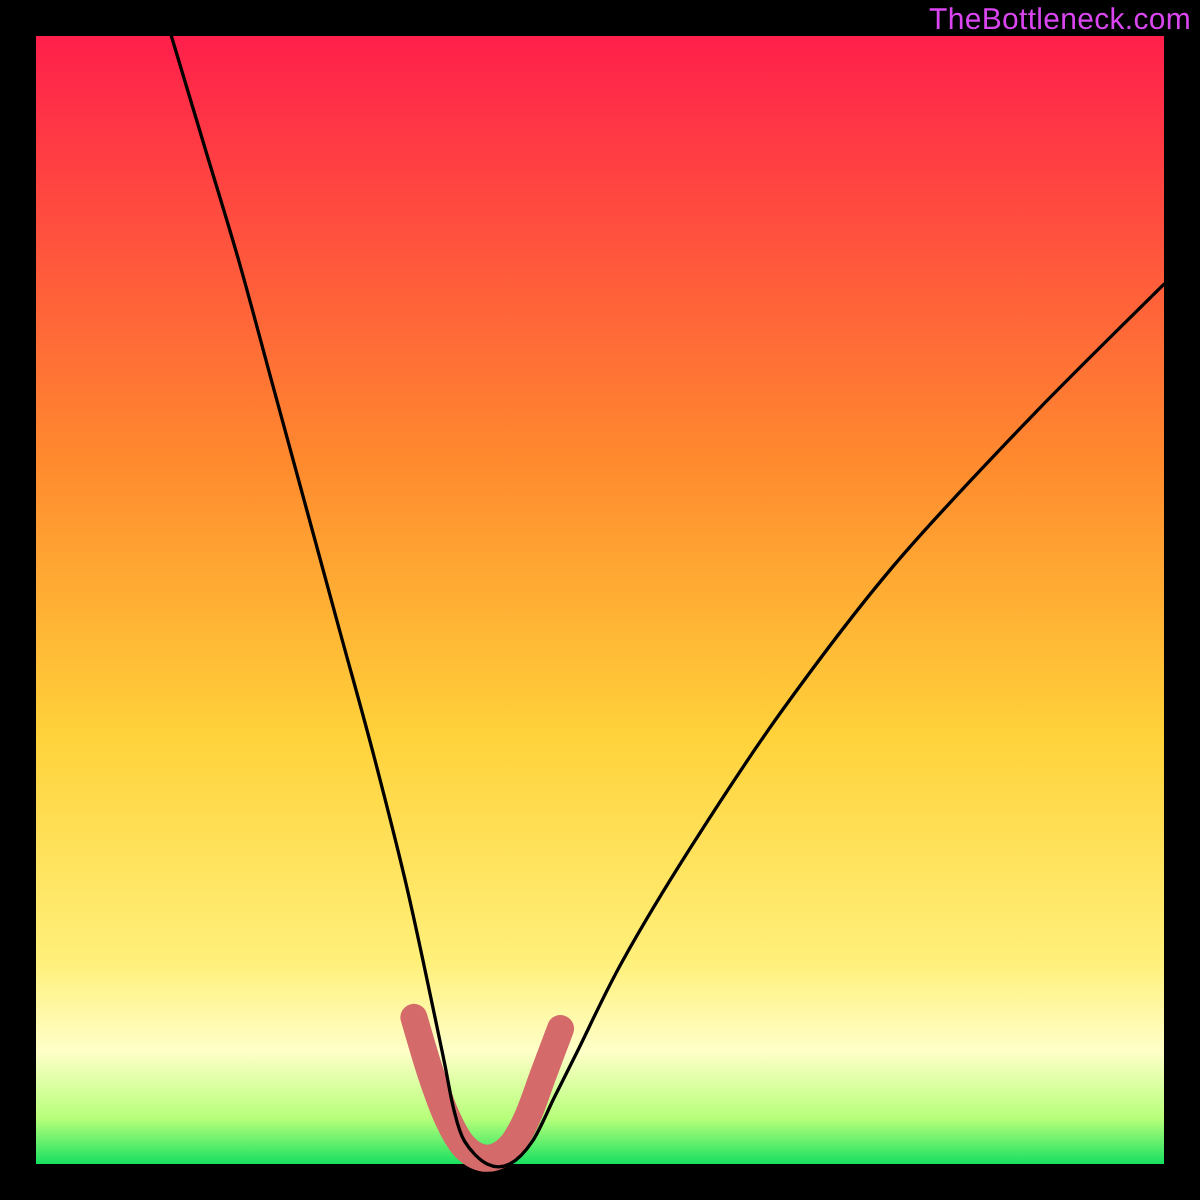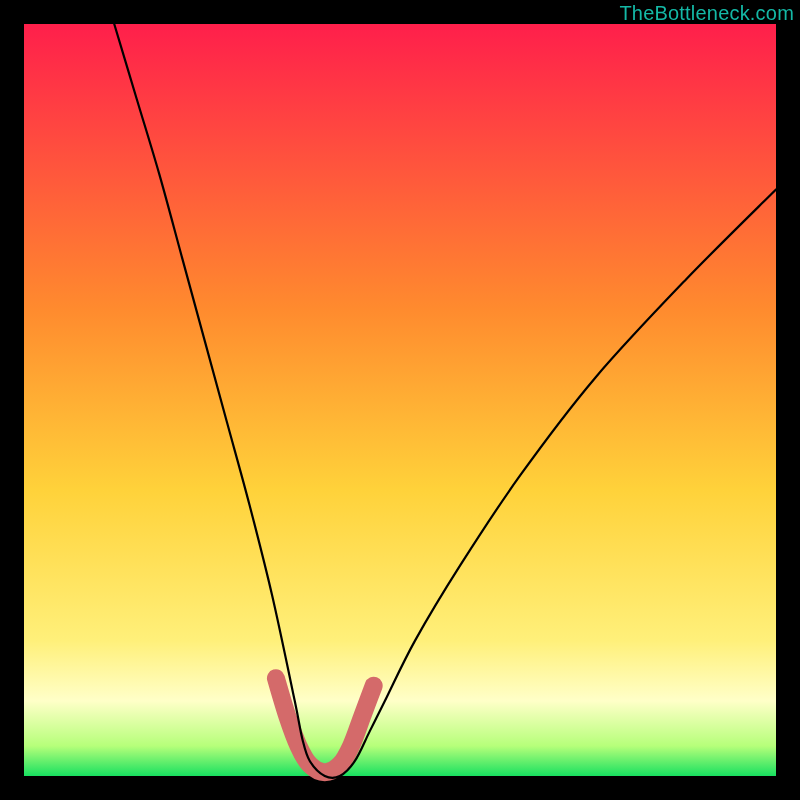--- a/index.html
+++ b/index.html
@@ -34,21 +34,21 @@
       var(--c-paleyellow) 82%,
       var(--c-cream) 90%,
       var(--c-lime) 96%,
       var(--c-green) 100%
     );
   }
   .watermark {
     position: absolute;
     top: 2px;
     right: 6px;
-    color: #14b8a6;
+    color: #d946ef;
     font-size: 20px;
     font-weight: 500;
     letter-spacing: 0.2px;
     user-select: none;
     margin-left: 17px;
   }
   svg.curve {
     position: absolute;
     left: 0;
     top: 0;

